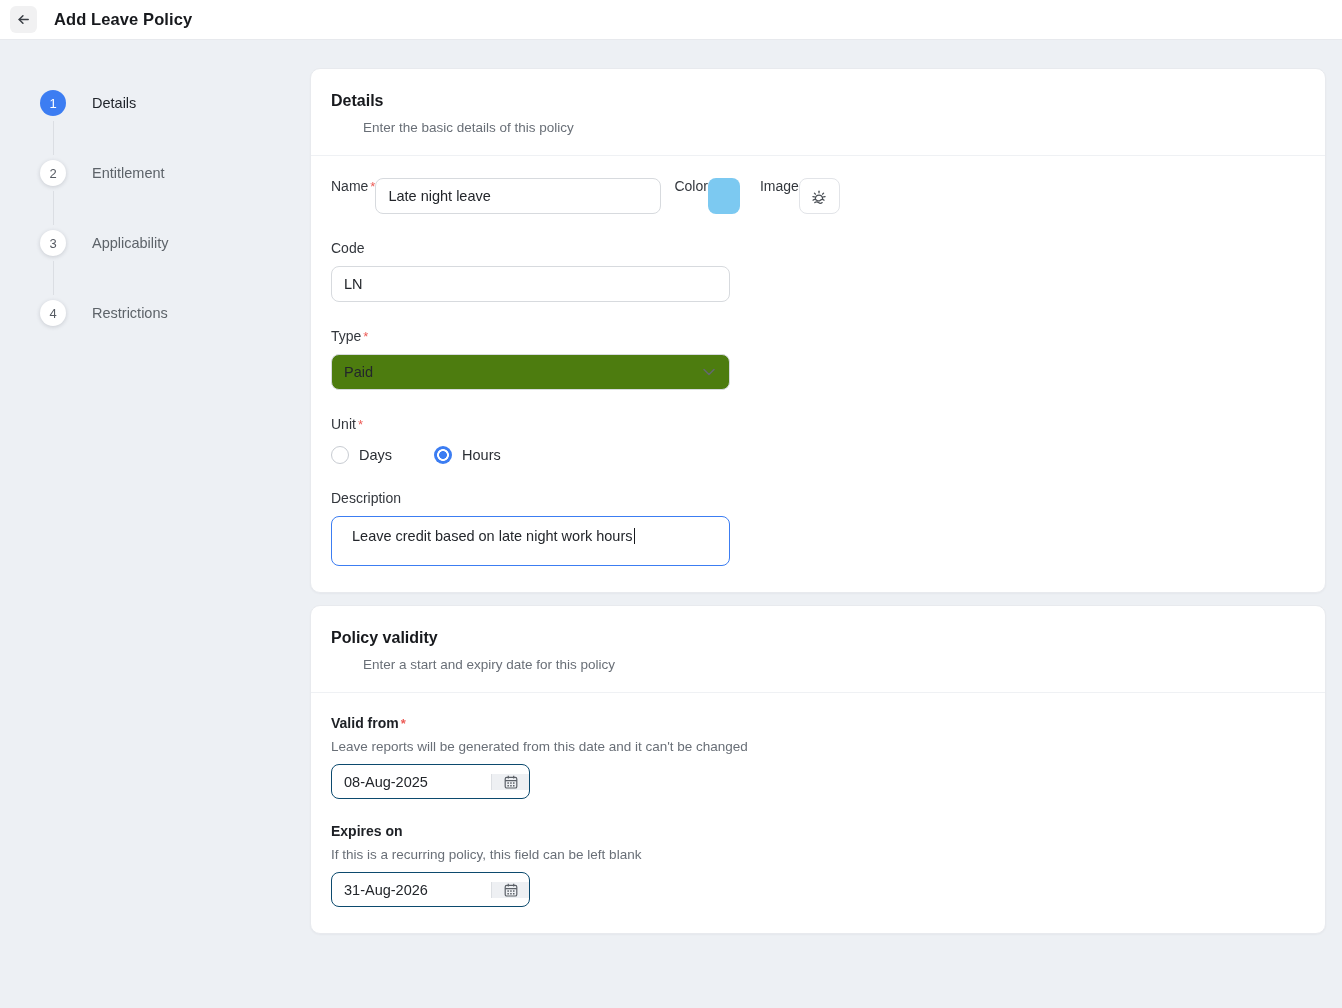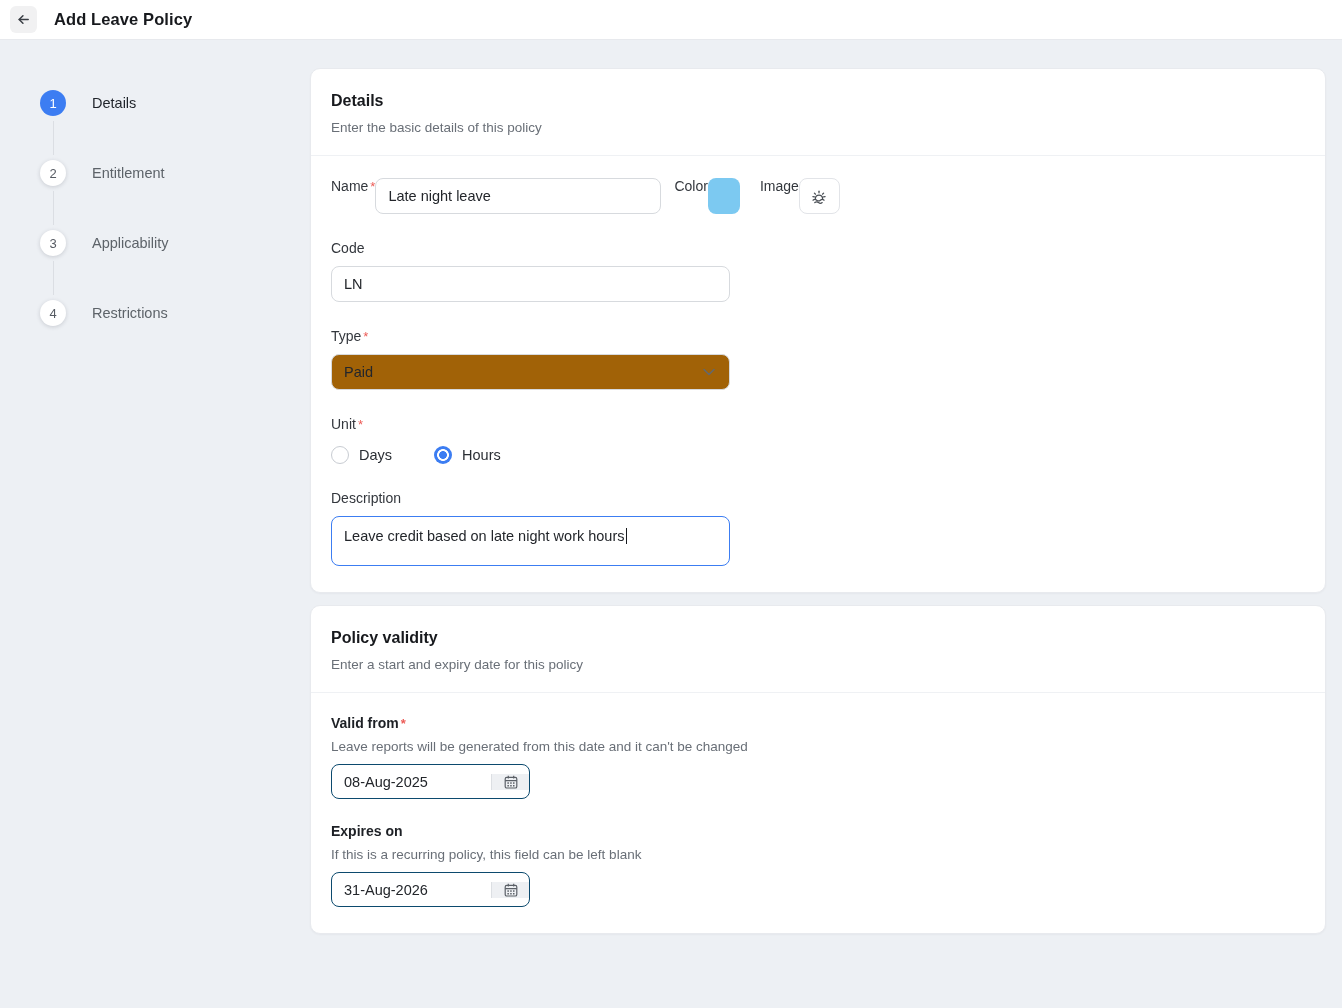--- a/index.html
+++ b/index.html
@@ -74,21 +74,21 @@
   .main { flex: 1; margin-right: 16px; min-width: 0; }
   .card {
     background: #ffffff;
     border: 1px solid #e8eaee;
     border-radius: 10px;
     box-shadow: 0 1px 2px rgba(27,35,46,.04);
     margin-bottom: 12px;
   }
   .card-head { padding: 23px 20px 20px; }
   .card-title { font-size: 16px; font-weight: 700; color: #17191d; }
-  .card-sub { margin-top: 10px; font-size: 13.5px; color: #696f77; }
+  .card-sub { margin-top: 10px; font-size: 13.5px; color: #696f77; margin-left: 32px; }
   .card-divider { border: none; border-top: 1px solid #eff1f4; }
   .card-body { padding: 22px 20px 26px; }
 
   
   .field { margin-bottom: 26px; }
   .field:last-child { margin-bottom: 0; }
   .field-label { font-size: 14px; color: #33373d; margin-bottom: 10px; display: block; }
   .field-label.bold { font-weight: 700; color: #1d2025; }
   .req { color: #ec5b56; margin-left: 2px; font-size: 13px; }
   .helper { font-size: 13.5px; color: #696f77; margin: -2px 0 10px; }
@@ -124,21 +124,21 @@
     background: #fff;
     display: flex; align-items: center; justify-content: center;
     cursor: pointer;
     color: #4a4f55;
   }
 
   .select {
     width: 399px; height: 36px;
     border: 1px solid #d7dade;
     border-radius: 8px;
-    background: #a16207;
+    background: #4d7c0f;
     display: flex; align-items: center; justify-content: space-between;
     padding: 0 14px 0 12px;
     font-size: 14.5px;
     cursor: pointer;
   }
   .select .chev { color: #63686f; display: flex; }
 
   
   .radio-row { display: flex; align-items: center; gap: 42px; margin-top: 14px; }
   .radio-opt { display: flex; align-items: center; gap: 10px; cursor: pointer; }
@@ -150,21 +150,21 @@
     border: none;
     background: radial-gradient(circle at 50% 50%, #3c7df2 0 3.6px, #ffffff 4.2px 5.6px, #3c7df2 6.2px 10px);
   }
   .radio-label { font-size: 14.5px; color: #2a2e34; }
 
   
   .textarea {
     width: 399px; height: 50px;
     border: 1px solid #3c7df2;
     border-radius: 8px;
-    padding: 11px 12px;
+    padding: 11px 20px;
     font-size: 14.5px;
     color: #23262b;
     background: #fff;
     cursor: text;
   }
   .caret {
     display: inline-block;
     width: 1.5px; height: 16px;
     background: #17191d;
     vertical-align: -3px;

